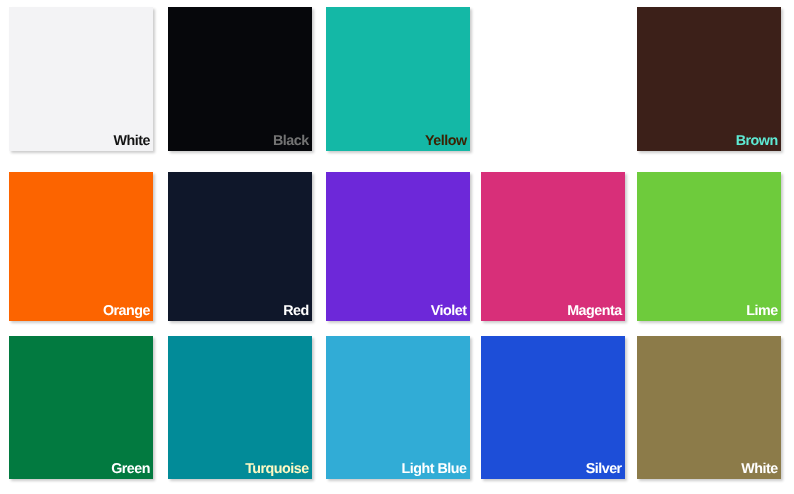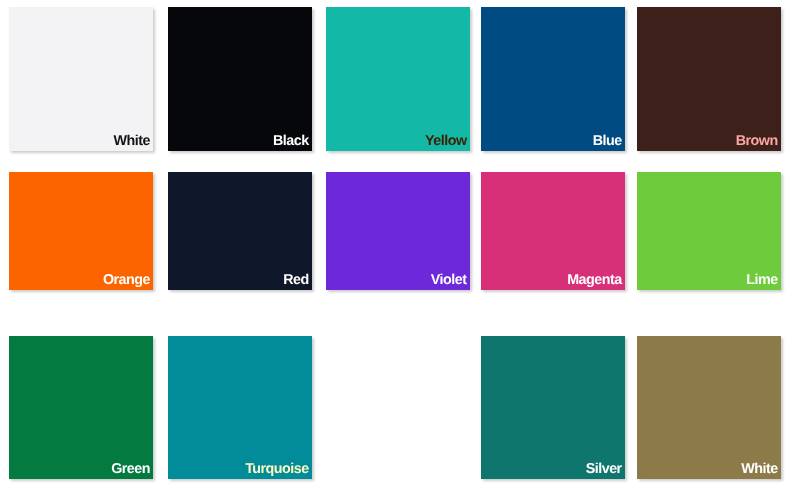--- a/index.html
+++ b/index.html
@@ -28,21 +28,21 @@
     box-shadow: 2px 2px 2.5px rgba(0, 0, 0, 0.20);
   }
   
   .c0 { left: 9px;     width: 144px; }
   .c1 { left: 168px;   width: 143.7px; }
   .c2 { left: 325.5px; width: 144px;   }
   .c3 { left: 481px;   width: 143.7px; }
   .c4 { left: 637px;   width: 143.7px; }
   
   .r0 { top: 7.2px;   height: 143.8px; }
-  .r1 { top: 171.8px; height: 118px; }
+  .r1 { top: 171.8px; height: 149px; }
   .r2 { top: 336.1px; height: 142.9px; text-align: right; }
 
   .swatch-label {
     position: absolute;
     right: 3px;
     bottom: 2.4px;
     font-size: 14.3px;
     font-weight: 700;
     line-height: 1;
     letter-spacing: -0.5px;
@@ -55,30 +55,27 @@
 </style>
 </head>
 <body style="background-color: rgb(255, 255, 255);">
 
 <div id="swatch-grid">
 
   <div class="swatch r0 c0" style="background-color:#f3f3f5">
     <span class="swatch-label" style="color:#141414">White</span>
   </div>
   <div class="swatch r0 c1" style="background-color:#06070b">
-    <span class="swatch-label" style="color:#ffffff">Black</span>
+    <span class="swatch-label" style="color:#737373">Black</span>
   </div>
   <div class="swatch r0 c2" style="background-color:#14b8a6">
     <span class="swatch-label" style="color:#3b2102">Yellow</span>
   </div>
-  <div class="swatch r0 c3" style="background-color:#004c82">
-    <span class="swatch-label" style="color:#ffffff">Blue</span>
-  </div>
   <div class="swatch r0 c4" style="background-color:#3c2019">
-    <span class="swatch-label" style="color:#fca5a5">Brown</span>
+    <span class="swatch-label" style="color:#5eead4">Brown</span>
   </div>
 
   <div class="swatch r1 c0" style="background-color:#fc6400">
     <span class="swatch-label" style="color:#ffffff">Orange</span>
   </div>
   <div class="swatch r1 c1" style="background-color:#0f172a">
     <span class="swatch-label" style="color:#ffffff">Red</span>
   </div>
   <div class="swatch r1 c2" style="background-color:#6d28d9">
     <span class="swatch-label" style="color:#ffffff">Violet</span>
@@ -89,20 +86,23 @@
   <div class="swatch r1 c4" style="background-color:#6ecb3c">
     <span class="swatch-label" style="color:#ffffff">Lime</span>
   </div>
 
   <div class="swatch r2 c0" style="background-color:#027a40">
     <span class="swatch-label" style="color:#ffffff">Green</span>
   </div>
   <div class="swatch r2 c1" style="background-color:#028b98">
     <span class="swatch-label" style="color:#fef9c3">Turquoise</span>
   </div>
-  <div class="swatch r2 c3" style="background-color:#0f766e">
+  <div class="swatch r2 c2" style="background-color:#31acd6">
+    <span class="swatch-label" style="color:#ffffff">Light Blue</span>
+  </div>
+  <div class="swatch r2 c3" style="background-color:#1d4ed8">
     <span class="swatch-label" style="color:#ffffff">Silver</span>
   </div>
   <div class="swatch r2 c4" style="background-color:#8c7b49">
     <span class="swatch-label" style="color:#ffffff">White</span>
   </div>
 
 </div>
 
 </body></html>

